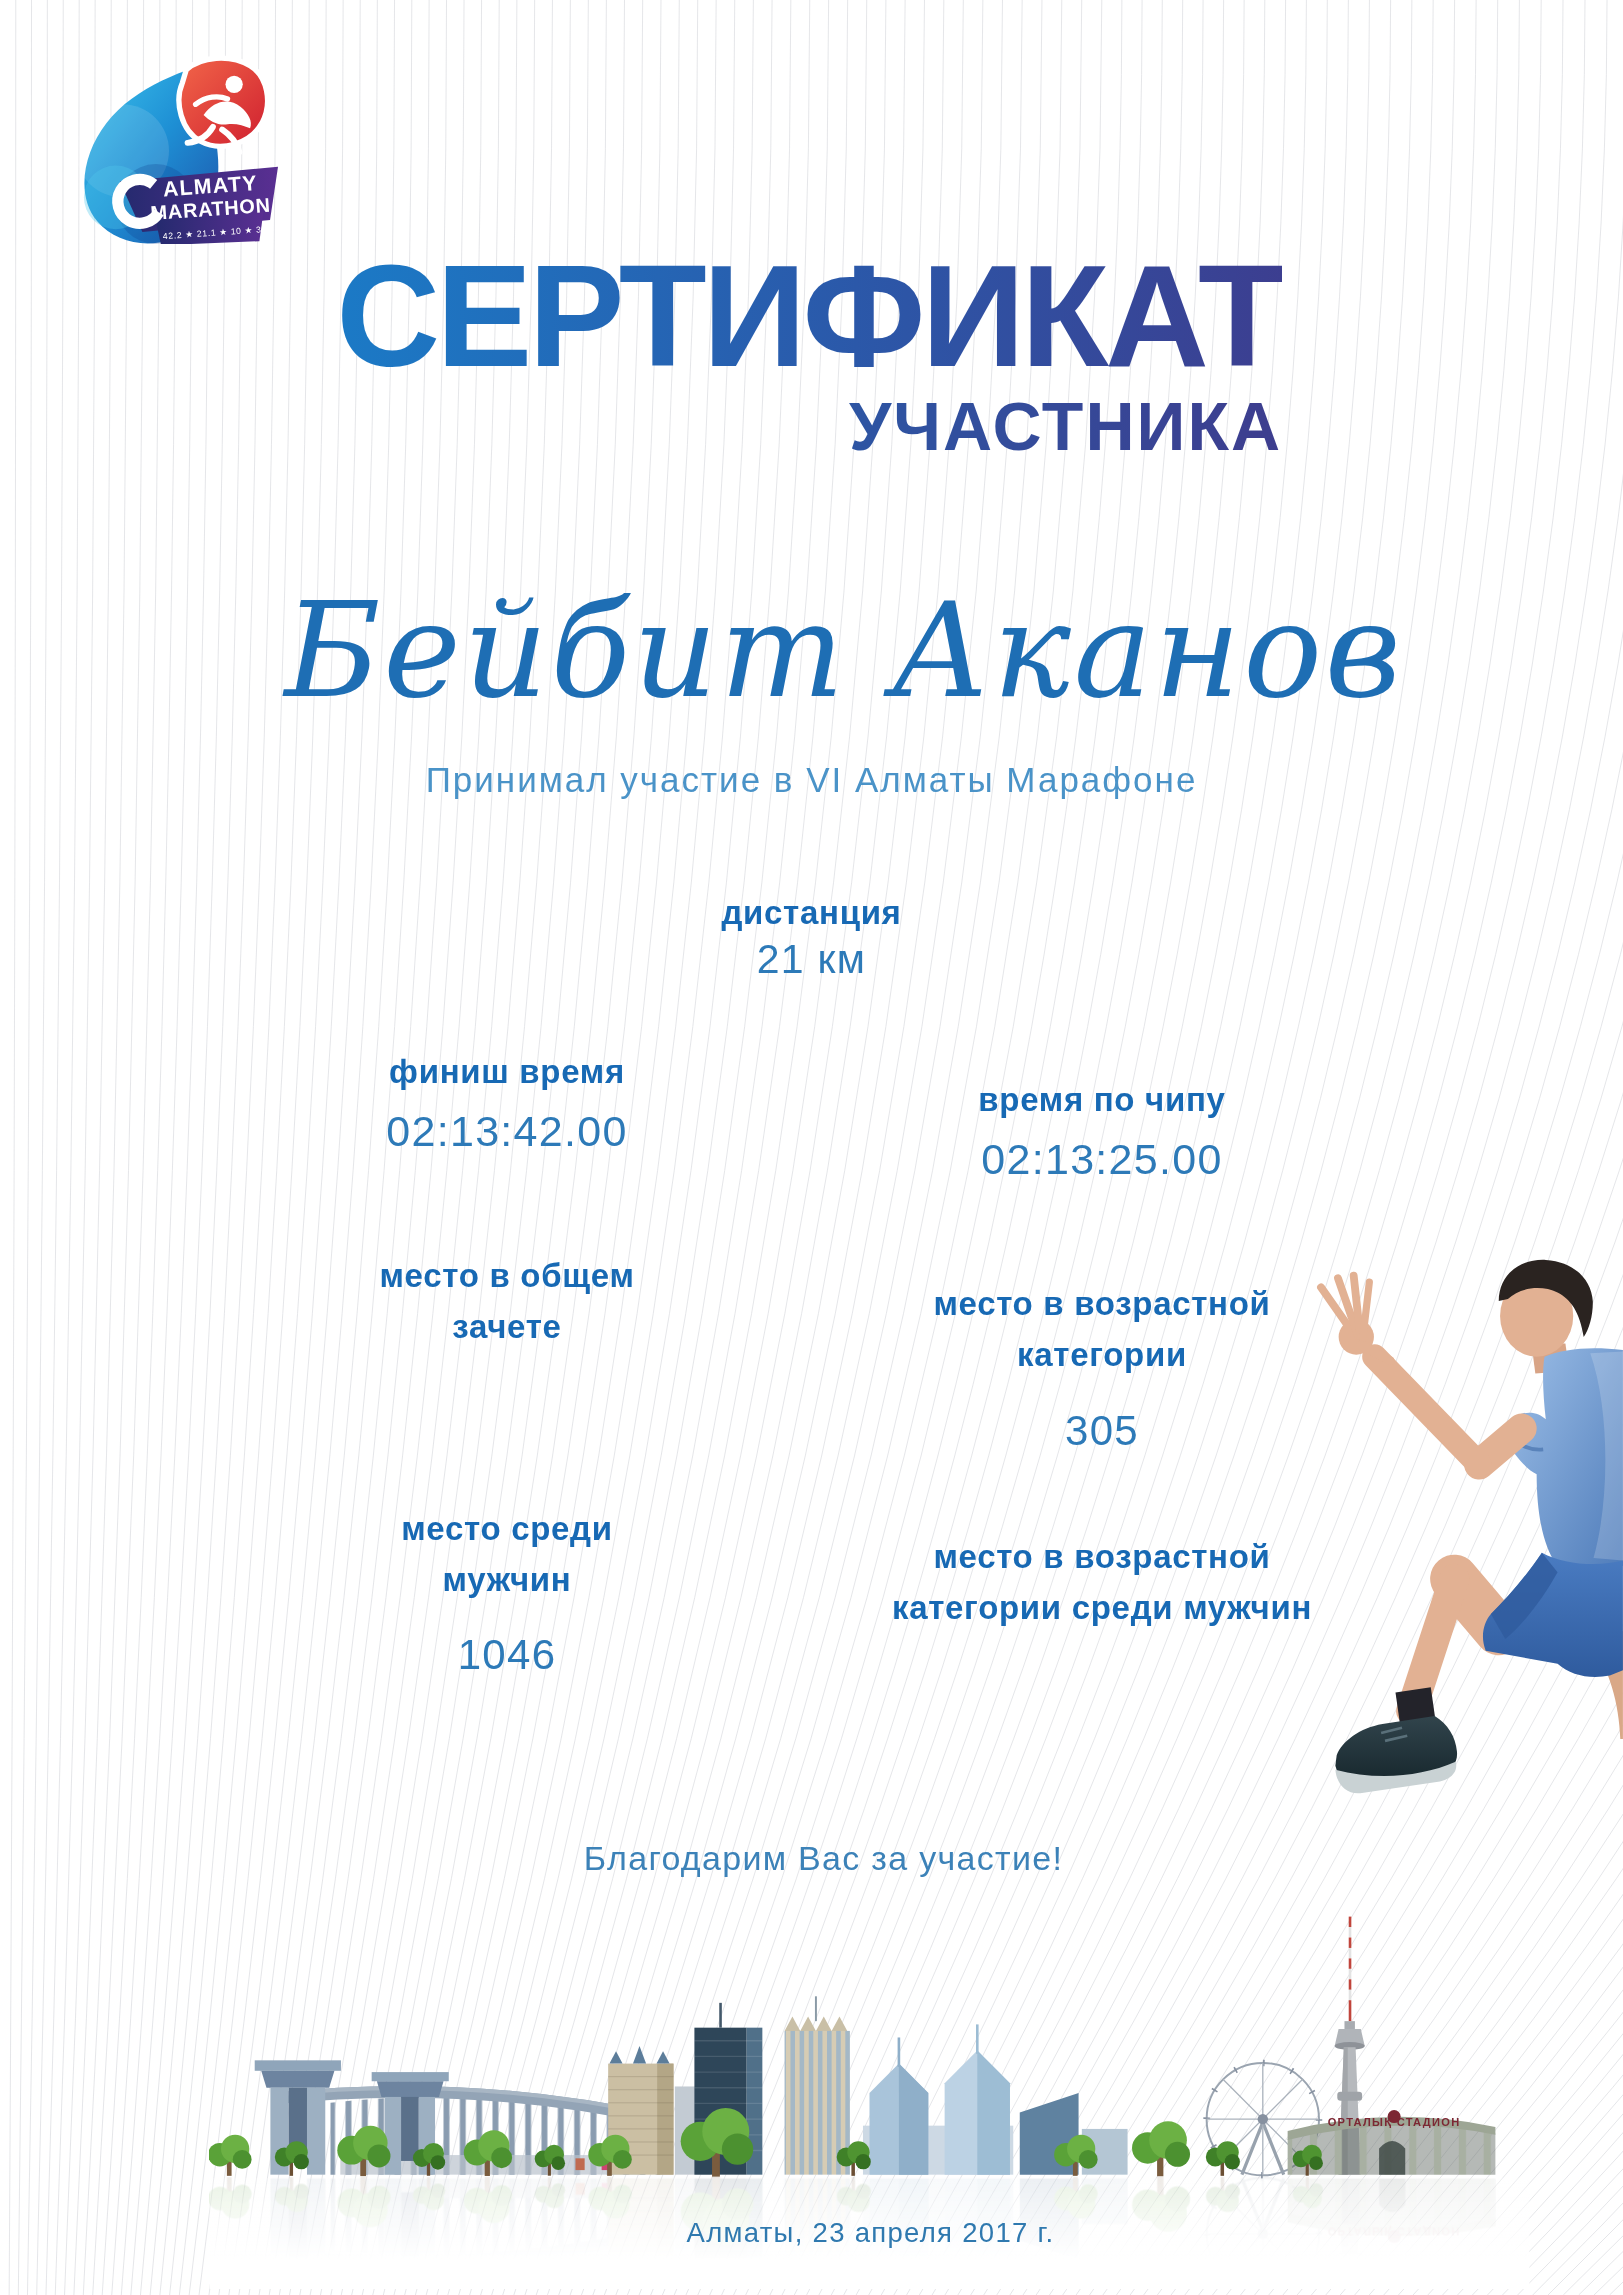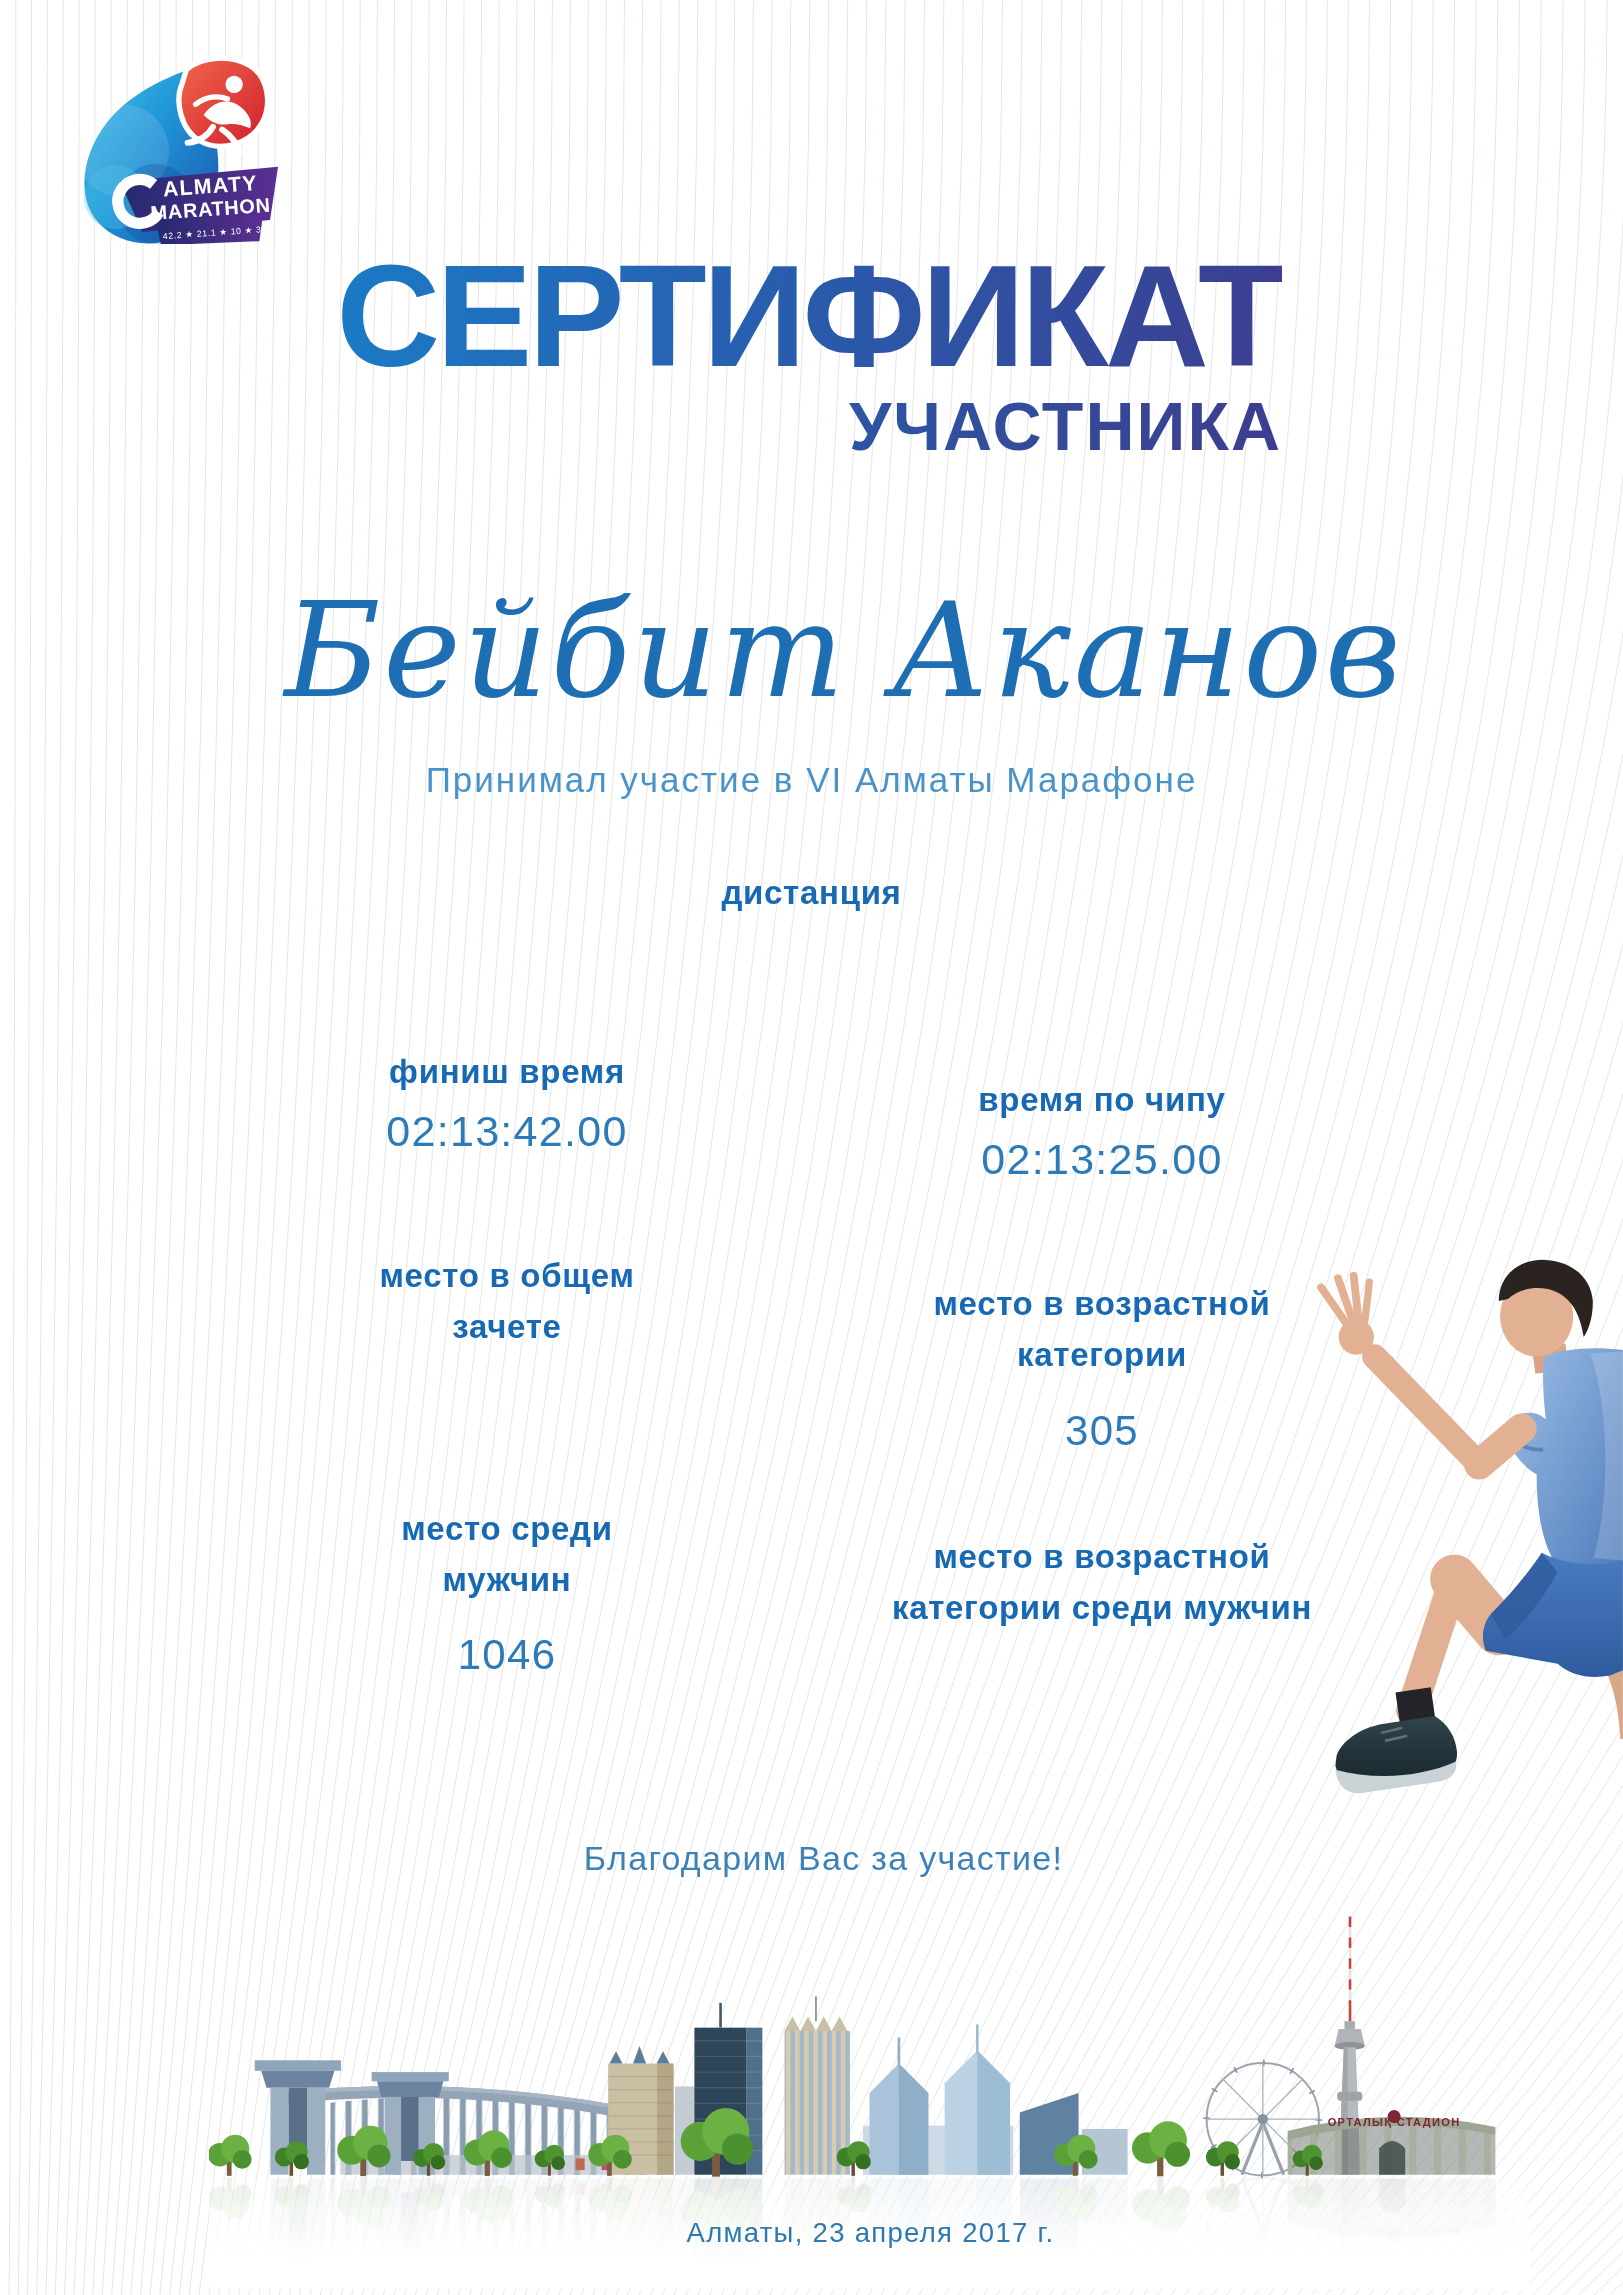--- a/index.html
+++ b/index.html
@@ -36,21 +36,21 @@
     position:absolute; left:0; right:0; top:760px; text-align:center;
     font-size:35px; letter-spacing:2px; color:#4a93c8;
   }
   .lbl{
     position:absolute; text-align:center; font-weight:bold; font-size:33px;
     color:#1769b4; letter-spacing:0.7px; line-height:1.55; white-space:pre-line;
   }
   .val{
     position:absolute; text-align:center; font-size:42px; color:#2d7ab8; letter-spacing:1.3px;
   }
-  .cx{left:0;right:0;}
+  .cx{left:0;right:0;margin-top:20px;}
   .colL{left:275px;width:464px;}
   .colR{left:870px;width:464px;margin-top:28px;}
 
   .thanks{
     position:absolute; left:0; right:0; top:1839px; text-align:center;
     font-size:34px; letter-spacing:1.3px; color:#3c82b8;margin-left:24px;
   }
   .skyline{position:absolute; left:209px; top:1897px;}
   .footer-date{
     position:absolute; left:0; right:0; top:2217px; padding-left:118px; text-align:center;
@@ -292,20 +292,21 @@
       </g>
     </g>
   </svg>
 
   <div class="title">СЕРТИФИКАТ</div>
   <div class="subtitle">УЧАСТНИКА</div>
   <div class="name">Бейбит Аканов</div>
   <div class="participation">Принимал участие в VI Алматы Марафоне</div>
 
   <div class="lbl cx" style="top:867px">дистанция</div>
+  <div class="val cx" style="top:916px;font-size:41px">21 км</div>
 
   <div class="lbl colL" style="top:1046px">финиш время</div>
   <div class="lbl colR" style="top:1046px">время по чипу</div>
   <div class="val colL" style="top:1107px;font-size:43px">02:13:42.00</div>
   <div class="val colR" style="top:1107px;font-size:43px">02:13:25.00</div>
 
   <div class="lbl colL" style="top:1250px">место в общем
 зачете</div>
   <div class="lbl colR" style="top:1250px">место в возрастной
 категории</div>

